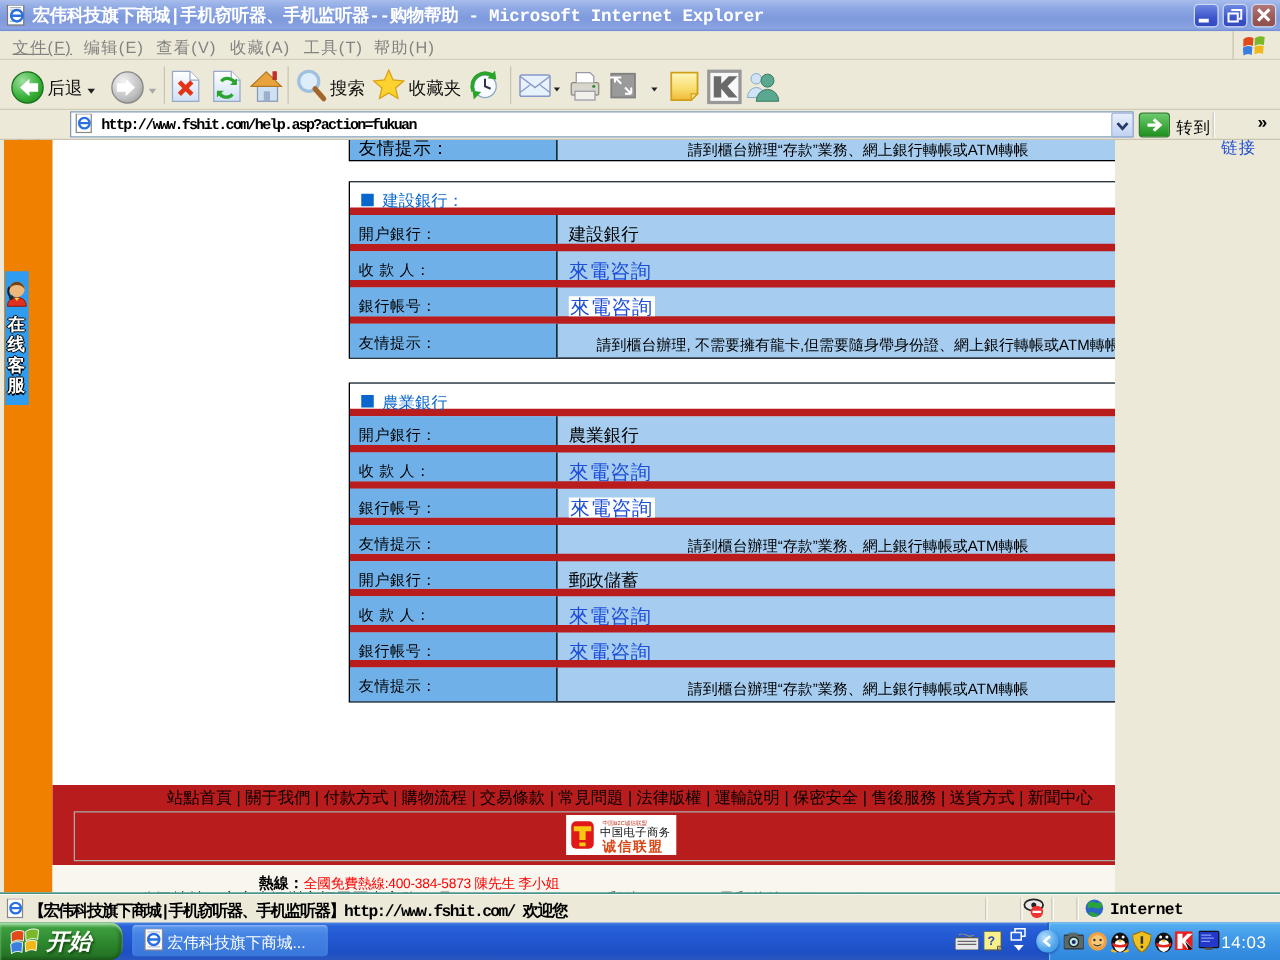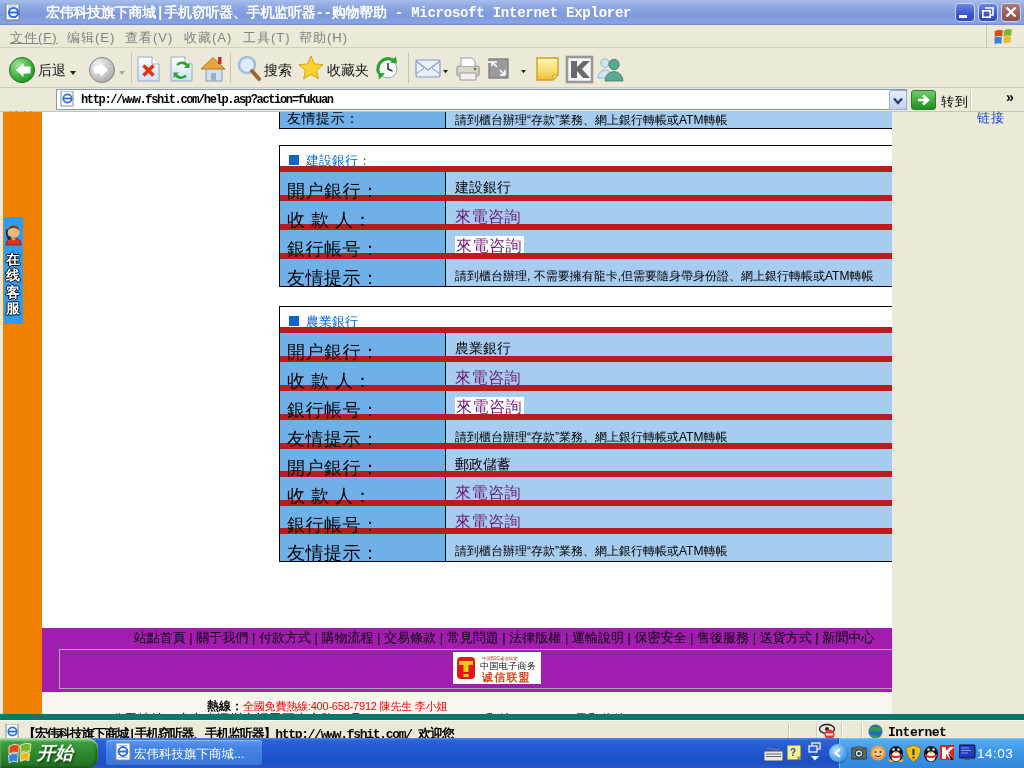--- a/index.html
+++ b/index.html
@@ -1,21 +1,21 @@
 <!DOCTYPE html>
 <html><head><meta charset="utf-8">
 <style>
 html,body{margin:0;padding:0;}
 *{box-sizing:border-box;}
 body{font-family:"Liberation Sans",sans-serif;}
 #root{position:relative;width:1024px;height:768px;background:#ece9d8;overflow:hidden;}
 .abs{position:absolute;}
 
 #title{left:0;top:0;width:1024px;height:25px;background:linear-gradient(#a8bdec 0%,#8fa9e4 25%,#7e99dc 60%,#8aa3e2 92%,#6a87d0 100%);}
-#ttext{left:26px;top:4px;color:#fff;font:bold 14px "Liberation Mono",monospace;letter-spacing:-0.25px;white-space:nowrap;margin-left:20px;}
+#ttext{left:26px;top:4px;color:#fff;font:bold 14px "Liberation Mono",monospace;letter-spacing:-0.25px;white-space:nowrap;}
 .tbtn{top:3px;width:20px;height:19px;border:1px solid #ccd8f0;border-radius:4px;color:#fff;}
 #btnmin{left:955px;background:linear-gradient(#6d88e0,#3c55cc 60%,#3349c0);}
 #btnmax{left:978px;background:linear-gradient(#6d88e0,#3c55cc 60%,#3349c0);}
 #btncls{left:1001px;background:linear-gradient(#b27876,#9a5a58 60%,#8e4e4c);}
 
 #menubar{left:0;top:25px;width:1024px;height:23px;background:#ece9d8;border-bottom:1px solid #d4d0bc;}
 #menubar .mi{position:absolute;top:4px;color:#828282;font-size:13px;letter-spacing:1px;}
 
 #toolbar{left:0;top:48px;width:1024px;height:40px;background:#ece9d8;border-bottom:1px solid #cfccba;}
 .tlabel{position:absolute;top:14px;font-size:14px;color:#111;white-space:nowrap;}
@@ -30,41 +30,41 @@
 #lborder{left:0;top:0;width:3px;height:602px;background:#ece9d8;}
 #rborder{left:1020px;top:0;width:4px;height:602px;background:#ece9d8;}
 #lorange{left:3px;top:0;width:39px;height:602px;background:#f08000;}
 #rorange{left:966px;top:0;width:41px;height:602px;background:#e87300;}
 
 .btable{position:absolute;left:279px;width:640px;border:1px solid #000;background:#a6cdf0;font-size:13.5px;}
 .trow{position:relative;border-bottom:6px solid #b91c1c;height:29px;}
 .trow:last-child{border-bottom:none;}
 .thead{background:#fff;color:#0966cc;padding:6px 0 0 9px;font-size:13px;height:26px;}
 .thead .sq{display:inline-block;width:10px;height:10px;background:#0966cc;margin-right:7px;}
-.lcell{position:absolute;left:0;top:0;bottom:0;width:166px;background:#6fb0e8;border-right:1px solid #000;padding:7px 0 0 7px;font-size:18px;letter-spacing:0.5px;}
+.lcell{position:absolute;left:0;top:0;bottom:0;width:166px;background:#6fb0e8;border-right:1px solid #000;padding:7px 0 0 7px;font-size:12px;letter-spacing:0.5px;}
 .vcell{position:absolute;left:167px;right:0;top:0;bottom:0;padding:7px 0 0 8px;font-size:14px;white-space:nowrap;overflow:hidden;}
-.vsm{font-size:12px !important;padding-top:9px !important;letter-spacing:0px;}
-.red{color:#701a75;font-size:16px !important;padding-top:6px !important;letter-spacing:0.5px;}
+.vsm{font-size:12px !important;padding-top:9px !important;letter-spacing:0px;text-align:center;}
+.red{color:#1d4ed8;font-size:16px !important;padding-top:6px !important;letter-spacing:0.5px;}
 .whbg{background:#fff;padding:1px 2px 2px 1px;}
 
 #sbar{left:1007px;top:0;width:13px;height:602px;background:#f4f2ea;}
 .sbtn{position:absolute;left:0;width:13px;height:17px;background:linear-gradient(#fdfdfe,#c4d4f6);border:1px solid #93a7cd;border-radius:2px;}
 #sthumb{position:absolute;left:0;top:241px;width:13px;height:277px;background:linear-gradient(90deg,#d3defb,#bccdf5);border:1px solid #93a7cd;border-radius:2px;}
 
-#footer{left:42px;top:516px;width:924px;height:64px;background:#a21caf;}
+#footer{left:42px;top:516px;width:924px;height:64px;background:#b91c1c;}
 #flinks{position:absolute;left:0px;top:1px;width:924px;text-align:center;font-size:13px;color:#000;white-space:nowrap;}
 #fbox{position:absolute;left:17px;top:21px;width:877px;height:40px;border:1px solid #a9a9a9;}
 #flogo{left:453px;top:540px;width:88px;height:32px;background:#fff;font-family:"Liberation Sans",sans-serif;}
 #hotline{left:207px;top:586px;font-size:12px;color:#000;white-space:nowrap;}
 #addrline{left:112px;top:599px;font-size:12.5px;white-space:nowrap;letter-spacing:0.6px;}
 
 #badge{left:4px;top:105px;width:19px;height:107px;background:#2f9cf0;}
 .bch{position:absolute;left:2px;width:15px;height:15px;color:#fff;font-size:14px;font-weight:bold;text-shadow:-1px 0 #000,0 -1px #000,1px 0 #000,0 1px #000;}
 
-#status{left:0;top:714px;width:1024px;height:24px;background:#ece9d8;border-top:6px solid #0f766e;box-shadow:inset 0 1px 0 #fafaf5;}
+#status{left:0;top:714px;width:1024px;height:24px;background:#ece9d8;border-top:1px solid #0f766e;box-shadow:inset 0 1px 0 #fafaf5;}
 #stext{position:absolute;left:23px;top:5px;font:bold 13px "Liberation Mono",monospace;letter-spacing:-1.3px;color:#000;white-space:nowrap;}
 .ssep{position:absolute;top:3px;width:2px;height:18px;border-left:1px solid #cdc9b8;border-right:1px solid #fff;}
 
 #taskbar{left:0;top:738px;width:1024px;height:30px;background:linear-gradient(#4b87e0 0%,#2a63d8 9%,#235ad4 35%,#1d4fc4 80%,#2a57c0 100%);}
 #startbtn{position:absolute;left:0;top:0;width:98px;height:30px;border-radius:0 10px 10px 0;background:linear-gradient(#7cc87c 0%,#3d9e3d 15%,#2f8a2f 50%,#257425 88%,#1c5c1c 100%);box-shadow:inset 0 2px 2px #a8dfa8, inset -2px 0 3px #1a4f1a;}
 #starttxt{position:absolute;left:37px;top:3px;color:#fff;font:bold italic 18px "Liberation Sans",sans-serif;text-shadow:1px 2px 2px #14470f;}
 #taskbtn{position:absolute;left:106px;top:2px;width:156px;height:25px;border-radius:3px;background:linear-gradient(#5e98ec,#4584e4 30%,#3a76da);box-shadow:inset 0 1px 1px #8fb7f4;color:#fff;font-size:12.5px;}
 #tray{position:absolute;left:838px;top:0;width:186px;height:30px;background:linear-gradient(#56b0f2 0%,#3d95e6 50%,#2f86dc 100%);border-left:1px solid #1c57b8;box-shadow:inset 1px 1px 1px #7cc4f4;}
 #clock{position:absolute;left:977px;top:8px;color:#fff;font-size:13.5px;letter-spacing:0.5px;}
 </style></head>
@@ -297,21 +297,21 @@
       <svg width="88" height="32">
         <rect x="0" y="0" width="88" height="32" fill="#fff"></rect>
         <rect x="4" y="5" width="18" height="22" rx="4" fill="#e01818"></rect>
         <path d="M6 9 h14 v4 h-4.5 v7 h-5 v-7 h-4.5 z" fill="#f8c810"></path>
         <rect x="10.5" y="22" width="5" height="3" fill="#f8c810"></rect>
         <text x="29" y="8" font-size="4.5" fill="#c03020">中国B2C诚信联盟</text>
         <text x="27" y="17" font-size="9" fill="#111" style="letter-spacing:0.4px;">中国电子商务</text>
         <text x="29" y="29" font-size="11" font-weight="bold" fill="#d84818" style="letter-spacing:1.2px;">诚信联盟</text>
       </svg>
     </div>
-    <div id="hotline" class="abs"><b>熱線：</b><span style="color:#f00;font-size:11px;letter-spacing:-0.2px;">全國免費熱線:400-658-7912 陳先生  李小姐</span></div>
+    <div id="hotline" class="abs"><b>熱線：</b><span style="color:#f00;font-size:11px;letter-spacing:-0.2px;">全國免費熱線:400-384-5873 陳先生  李小姐</span></div>
     <div id="addrline" class="abs">公司地址：广东省深圳市福田区中心路69号 Q Q：857157391　郵編：518000  電郵信箱：fsh500@163.com</div>
     <div id="badge" class="abs">
       <div class="abs" id="badgeico" style="left:0px;top:5px;width:19px;height:24px;"><svg width="19" height="24">
         <path d="M2 23 q0 -7 7.5 -7 q7.5 0 7.5 7 z" fill="#e03020" stroke="#8a1505" stroke-width="0.8"></path>
         <path d="M7.5 16.2 h4 l-2 2.6 z" fill="#f8d838"></path>
         <circle cx="9.5" cy="9.5" r="6.2" fill="#eeb87c"></circle>
         <path d="M3.3 9.5 a6.2 6.2 0 0 1 12.4 0 q-1.5 -3.6 -6.2 -3.6 q-4.7 0 -6.2 3.6 z" fill="#6e4418"></path>
         <path d="M3.6 7.5 q-2.2 3.8 0.4 7.8" fill="none" stroke="#1a1a1a" stroke-width="1.6"></path>
         <circle cx="5" cy="16" r="1.9" fill="#2a2a2a"></circle>
       </svg></div>

